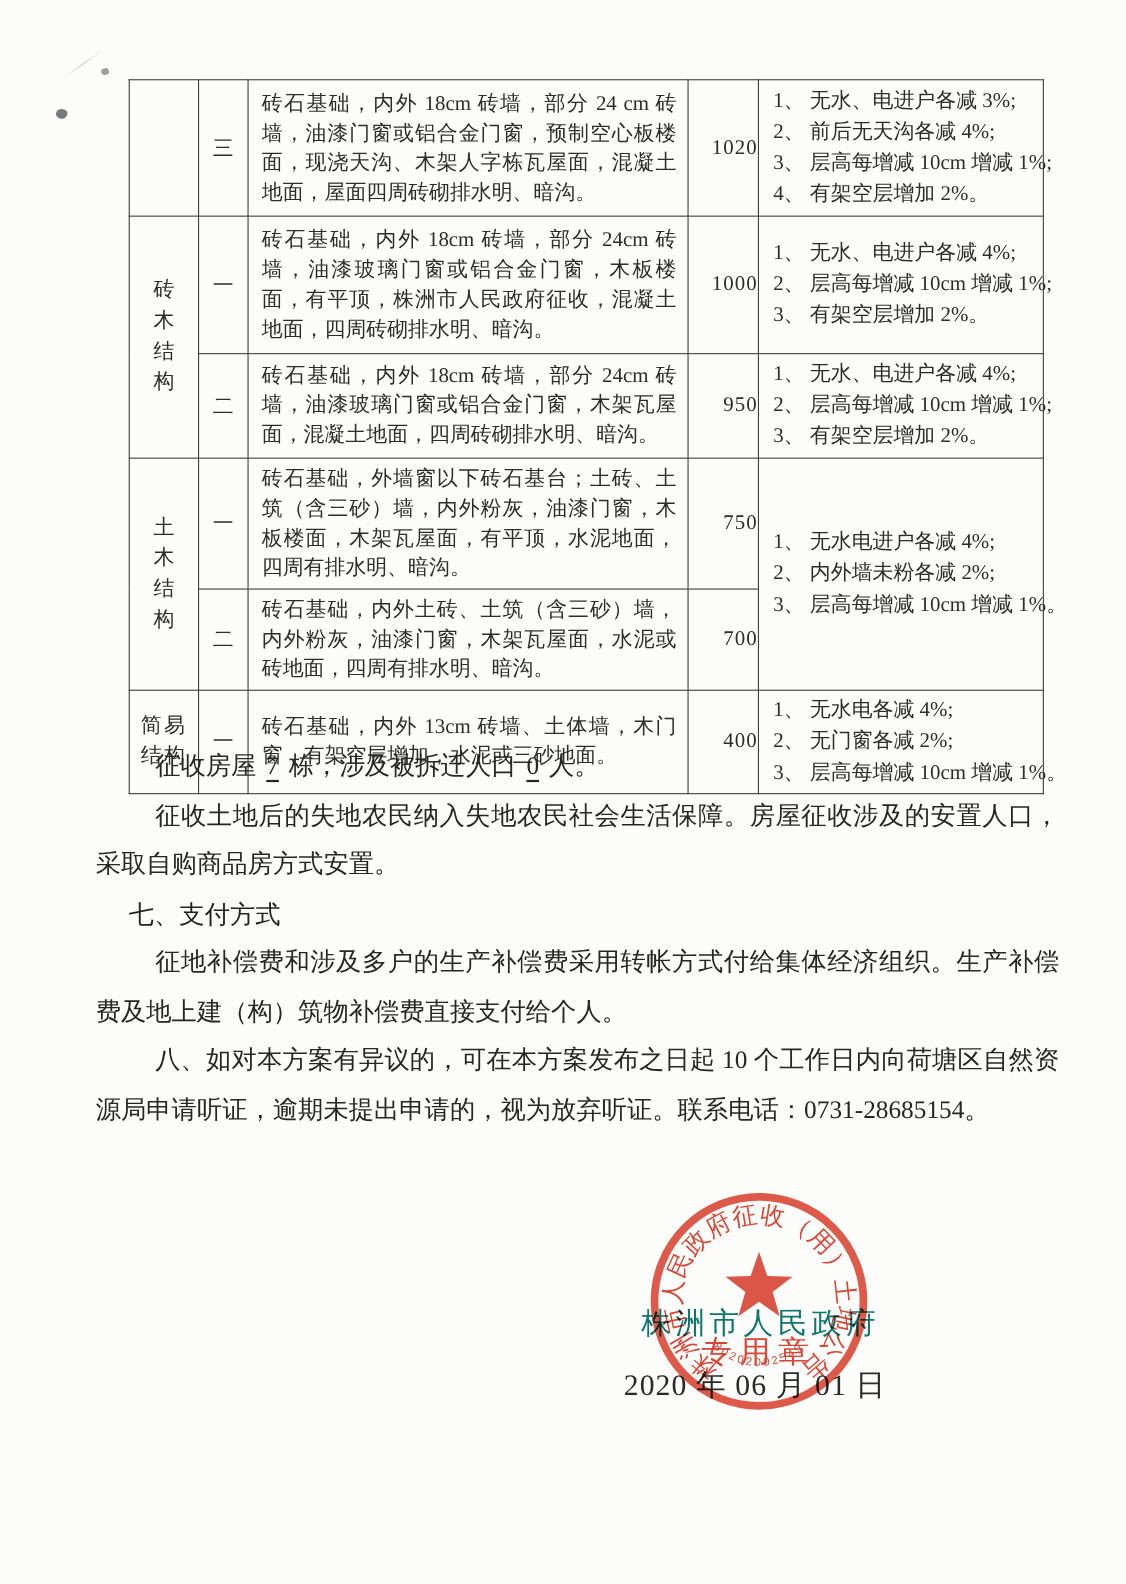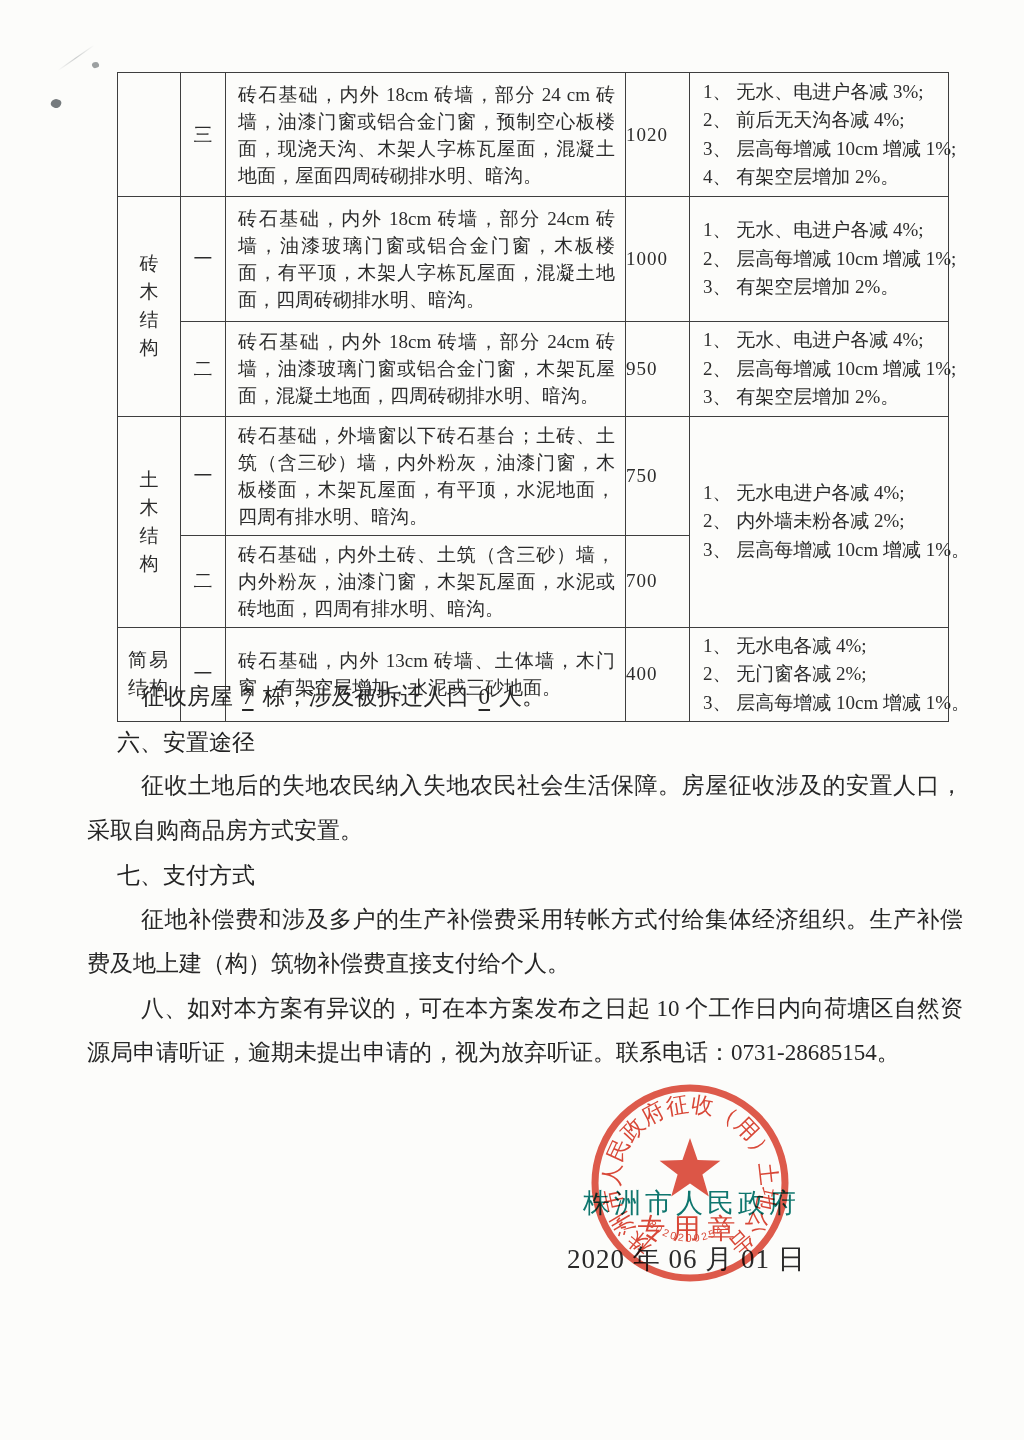--- a/index.html
+++ b/index.html
@@ -37,21 +37,21 @@
   table.comp td {
     border: 1.4px solid #3e3e3e;
     vertical-align: middle;
     font-size: 19px;
   }
   td.cat { text-align: center; }
   .cat-v { width: 22px; margin: 4px auto; line-height: 28px; word-break: break-all; }
   .cat-2 { width: 44px; margin: 16px auto; line-height: 28px; word-break: break-all; text-align: center; letter-spacing: 2px;}
   td.grade { text-align: center; }
   td.desc { padding: 5px 10px 5px 12px; line-height: 27px; text-align: justify; }
-  td.price { text-align: left; font-size: 20px; letter-spacing: 1px; }
+  td.price { text-align: right; font-size: 20px; letter-spacing: 1px; }
   td.notes { padding: 4px 6px 4px 13px; }
   td.notes .note-line { line-height: 28.5px; white-space: nowrap; }
 
   
   .doc-body {
     position: absolute; left: 63px; top: 675px; width: 900px;
     font-size: 23px; line-height: 44.5px; text-align: justify;
     color: #262626;
   }
   .doc-body p { text-indent: 2.35em; margin-left: 24px; }
@@ -106,21 +106,21 @@
       <div class="note-line">2、 前后无天沟各减 4%;</div>
       <div class="note-line">3、 层高每增减 10cm 增减 1%;</div>
       <div class="note-line">4、 有架空层增加 2%。</div>
     </td>
   </tr>
   <tr style="height:125px">
     <td class="cat" rowspan="2">
           <div class="cat-v">砖木结构</div>
         </td>
     <td class="grade">一</td>
-    <td class="desc">砖石基础，内外 18cm 砖墙，部分 24cm 砖墙，油漆玻璃门窗或铝合金门窗，木板楼面，有平顶，木架人字栋瓦屋面，混凝土地面，四周砖砌排水明、暗沟。</td>
+    <td class="desc">砖石基础，内外 18cm 砖墙，部分 24cm 砖墙，油漆玻璃门窗或铝合金门窗，木板楼面，有平顶，株洲市人民政府征收，混凝土地面，四周砖砌排水明、暗沟。</td>
     <td class="price">1000</td>
     <td class="notes">
       <div class="note-line">1、 无水、电进户各减 4%;</div>
       <div class="note-line">2、 层高每增减 10cm 增减 1%;</div>
       <div class="note-line">3、 有架空层增加 2%。</div>
     </td>
   </tr>
   <tr style="height:82px">
     <td class="grade">二</td>
     <td class="desc">砖石基础，内外 18cm 砖墙，部分 24cm 砖墙，油漆玻璃门窗或铝合金门窗，木架瓦屋面，混凝土地面，四周砖砌排水明、暗沟。</td>
@@ -160,21 +160,20 @@
       <div class="note-line">1、 无水电各减 4%;</div>
       <div class="note-line">2、 无门窗各减 2%;</div>
       <div class="note-line">3、 层高每增减 10cm 增减 1%。</div>
     </td>
   </tr>
 </tbody>
   </table>
 
 <div class="doc-body">
   <p><span>征收房屋</span><span class="uline">7</span><span>栋，涉及被拆迁人口</span><span class="uline">0</span><span>人。</span></p>
-  <div class="h-sec">六、安置途径</div>
   <p>征收土地后的失地农民纳入失地农民社会生活保障。房屋征收涉及的安置人口，采取自购商品房方式安置。</p>
   <div class="h-sec">七、支付方式</div>
   <p>征地补偿费和涉及多户的生产补偿费采用转帐方式付给集体经济组织。生产补偿费及地上建（构）筑物补偿费直接支付给个人。</p>
   <p>八、如对本方案有异议的，可在本方案发布之日起 10 个工作日内向荷塘区自然资源局申请听证，逾期未提出申请的，视为放弃听证。联系电话：0731-28685154。</p>
 </div>
 
 <div class="sig-issuer">株洲市人民政府</div>
 <div class="sig-date">2020 年 06 月 01 日</div>
 
 <svg class="seal" viewBox="0 0 208 208">

